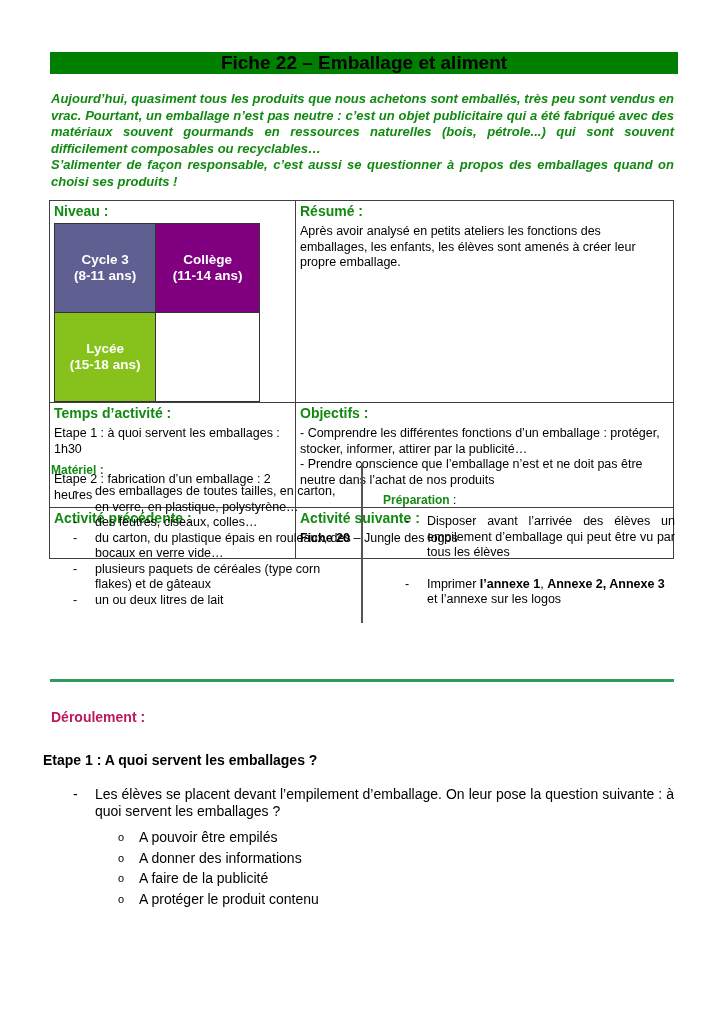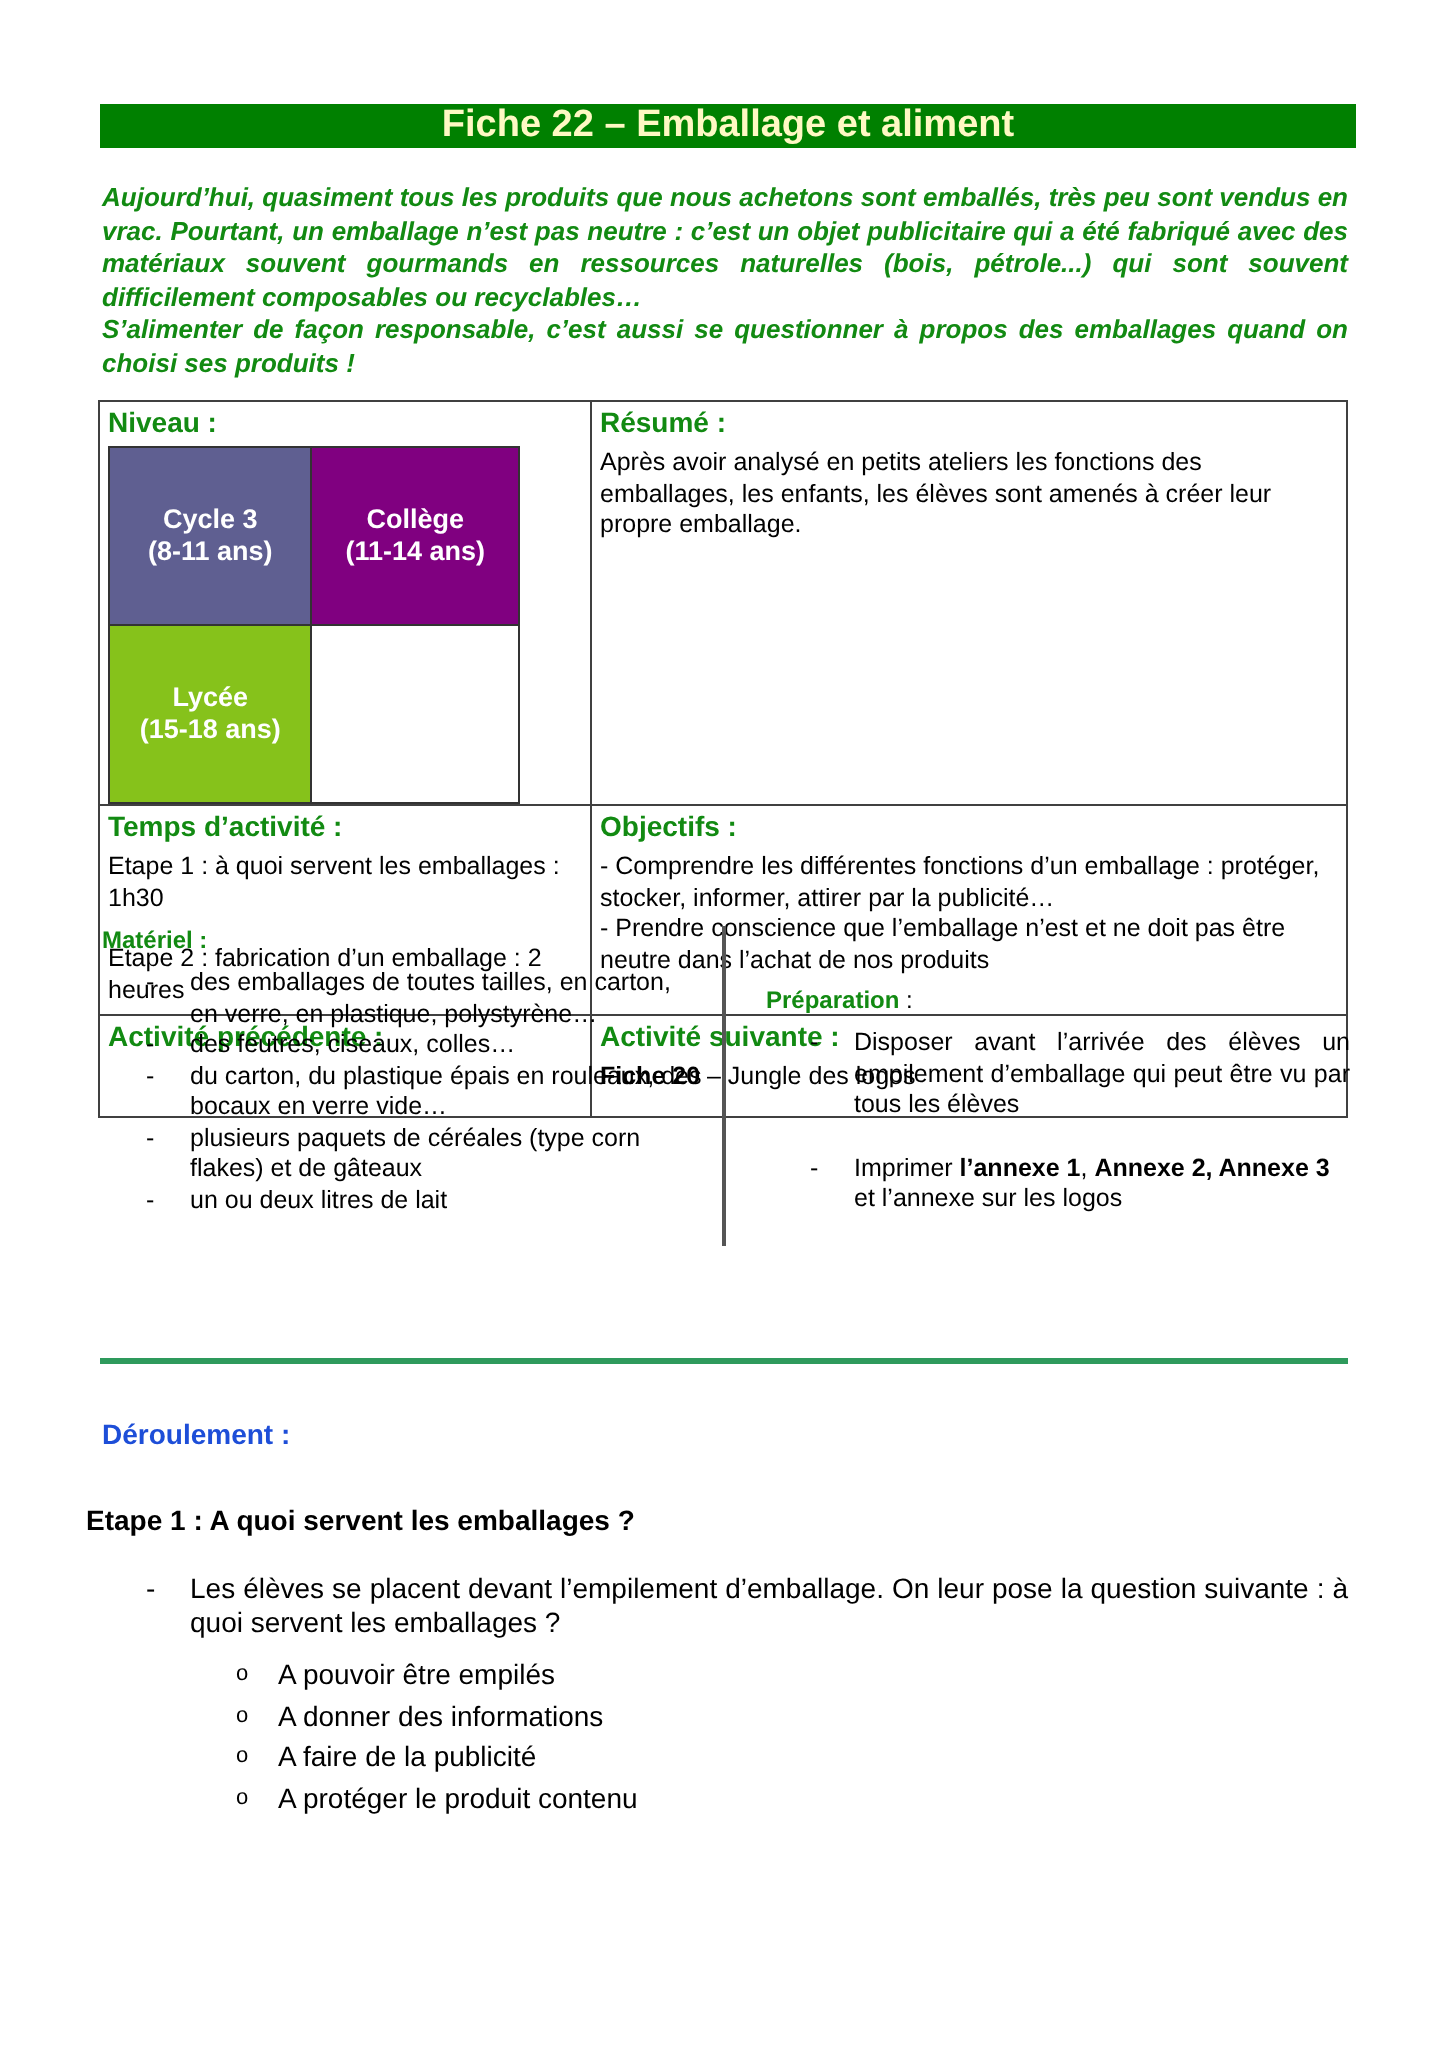--- a/index.html
+++ b/index.html
@@ -1,19 +1,19 @@
 <!DOCTYPE html>
 <html><head>
 <meta charset="utf-8">
 <style>
   html, body { margin: 0; padding: 0; background: #ffffff; }
   body { width: 724px; height: 1024px; position: relative; overflow: hidden;
          font-family: "Liberation Sans", sans-serif; color: #000; }
   .title-bar { position: absolute; left: 50px; top: 52px; width: 628px; height: 22px;
-               background: #008000; color: #fef9c3; text-align: center;
+               background: #008000; color: #000000; text-align: center;
                font-size: 19px; font-weight: bold; line-height: 22px; }
   .intro { position: absolute; left: 51px; top: 91px; width: 623px;
            font-size: 13px; font-weight: bold; font-style: italic; color: #128a12;
            line-height: 16.5px; text-align: justify; }
   .intro p { margin: 0; }
   .info-table { position: absolute; left: 49px; top: 200px; width: 625px;
                 border-collapse: collapse; font-size: 12.5px; }
   .info-table td { border: 1px solid #404040; vertical-align: top; padding: 0 4px 0 4px; }
   .info-table td.col-left { width: 237px; }
   .cell-head { color: #128a12; font-weight: bold; font-size: 14px; line-height: 18px; margin-top: 1px; }
@@ -32,21 +32,21 @@
   .mat { position: absolute; left: 51px; top: 463px; width: 300px; }
   .prep { position: absolute; left: 383px; top: 463px; width: 292px; margin-top: 30px; }
   .sec-label { font-size: 12px; font-weight: bold; color: #128a12; line-height: 15px; }
   .sec-label .plain { color: #000; font-weight: normal; }
   .dash-list { list-style: none; margin: 6px 0 0 0; padding: 0; font-size: 12.5px; line-height: 15.5px; }
   .dash-list li { position: relative; padding-left: 44px; }
   .dash-list li .dash { position: absolute; left: 22px; top: 0; }
   .prep .dash-list li { text-align: justify; }
   .vdivider { position: absolute; left: 361px; top: 463px; width: 2px; height: 160px; background: #555; }
   .hrule { position: absolute; left: 50px; top: 679px; width: 624px; height: 3px; background: #2e9a5c; }
-  .deroul { position: absolute; left: 51px; top: 709px; font-size: 14px; font-weight: bold; color: #1d4ed8; }
+  .deroul { position: absolute; left: 51px; top: 709px; font-size: 14px; font-weight: bold; color: #be185d; }
   .etape { position: absolute; left: 43px; top: 752px; font-size: 14px; font-weight: bold; }
   .step-list { position: absolute; left: 51px; top: 786px; width: 623px; font-size: 14px; line-height: 16.5px; }
   .step-item { position: relative; padding-left: 44px; text-align: justify; }
   .step-item .dash { position: absolute; left: 22px; top: 0; }
   .sub-list { list-style: none; margin: 8px 0 0 0; padding: 0 0 0 88px; }
   .sub-list li { position: relative; line-height: 20.5px; }
   .sub-list li .circ { position: absolute; left: -21px; top: 0; font-size: 11px; }
   b { font-weight: bold; }
 </style>
 </head>

